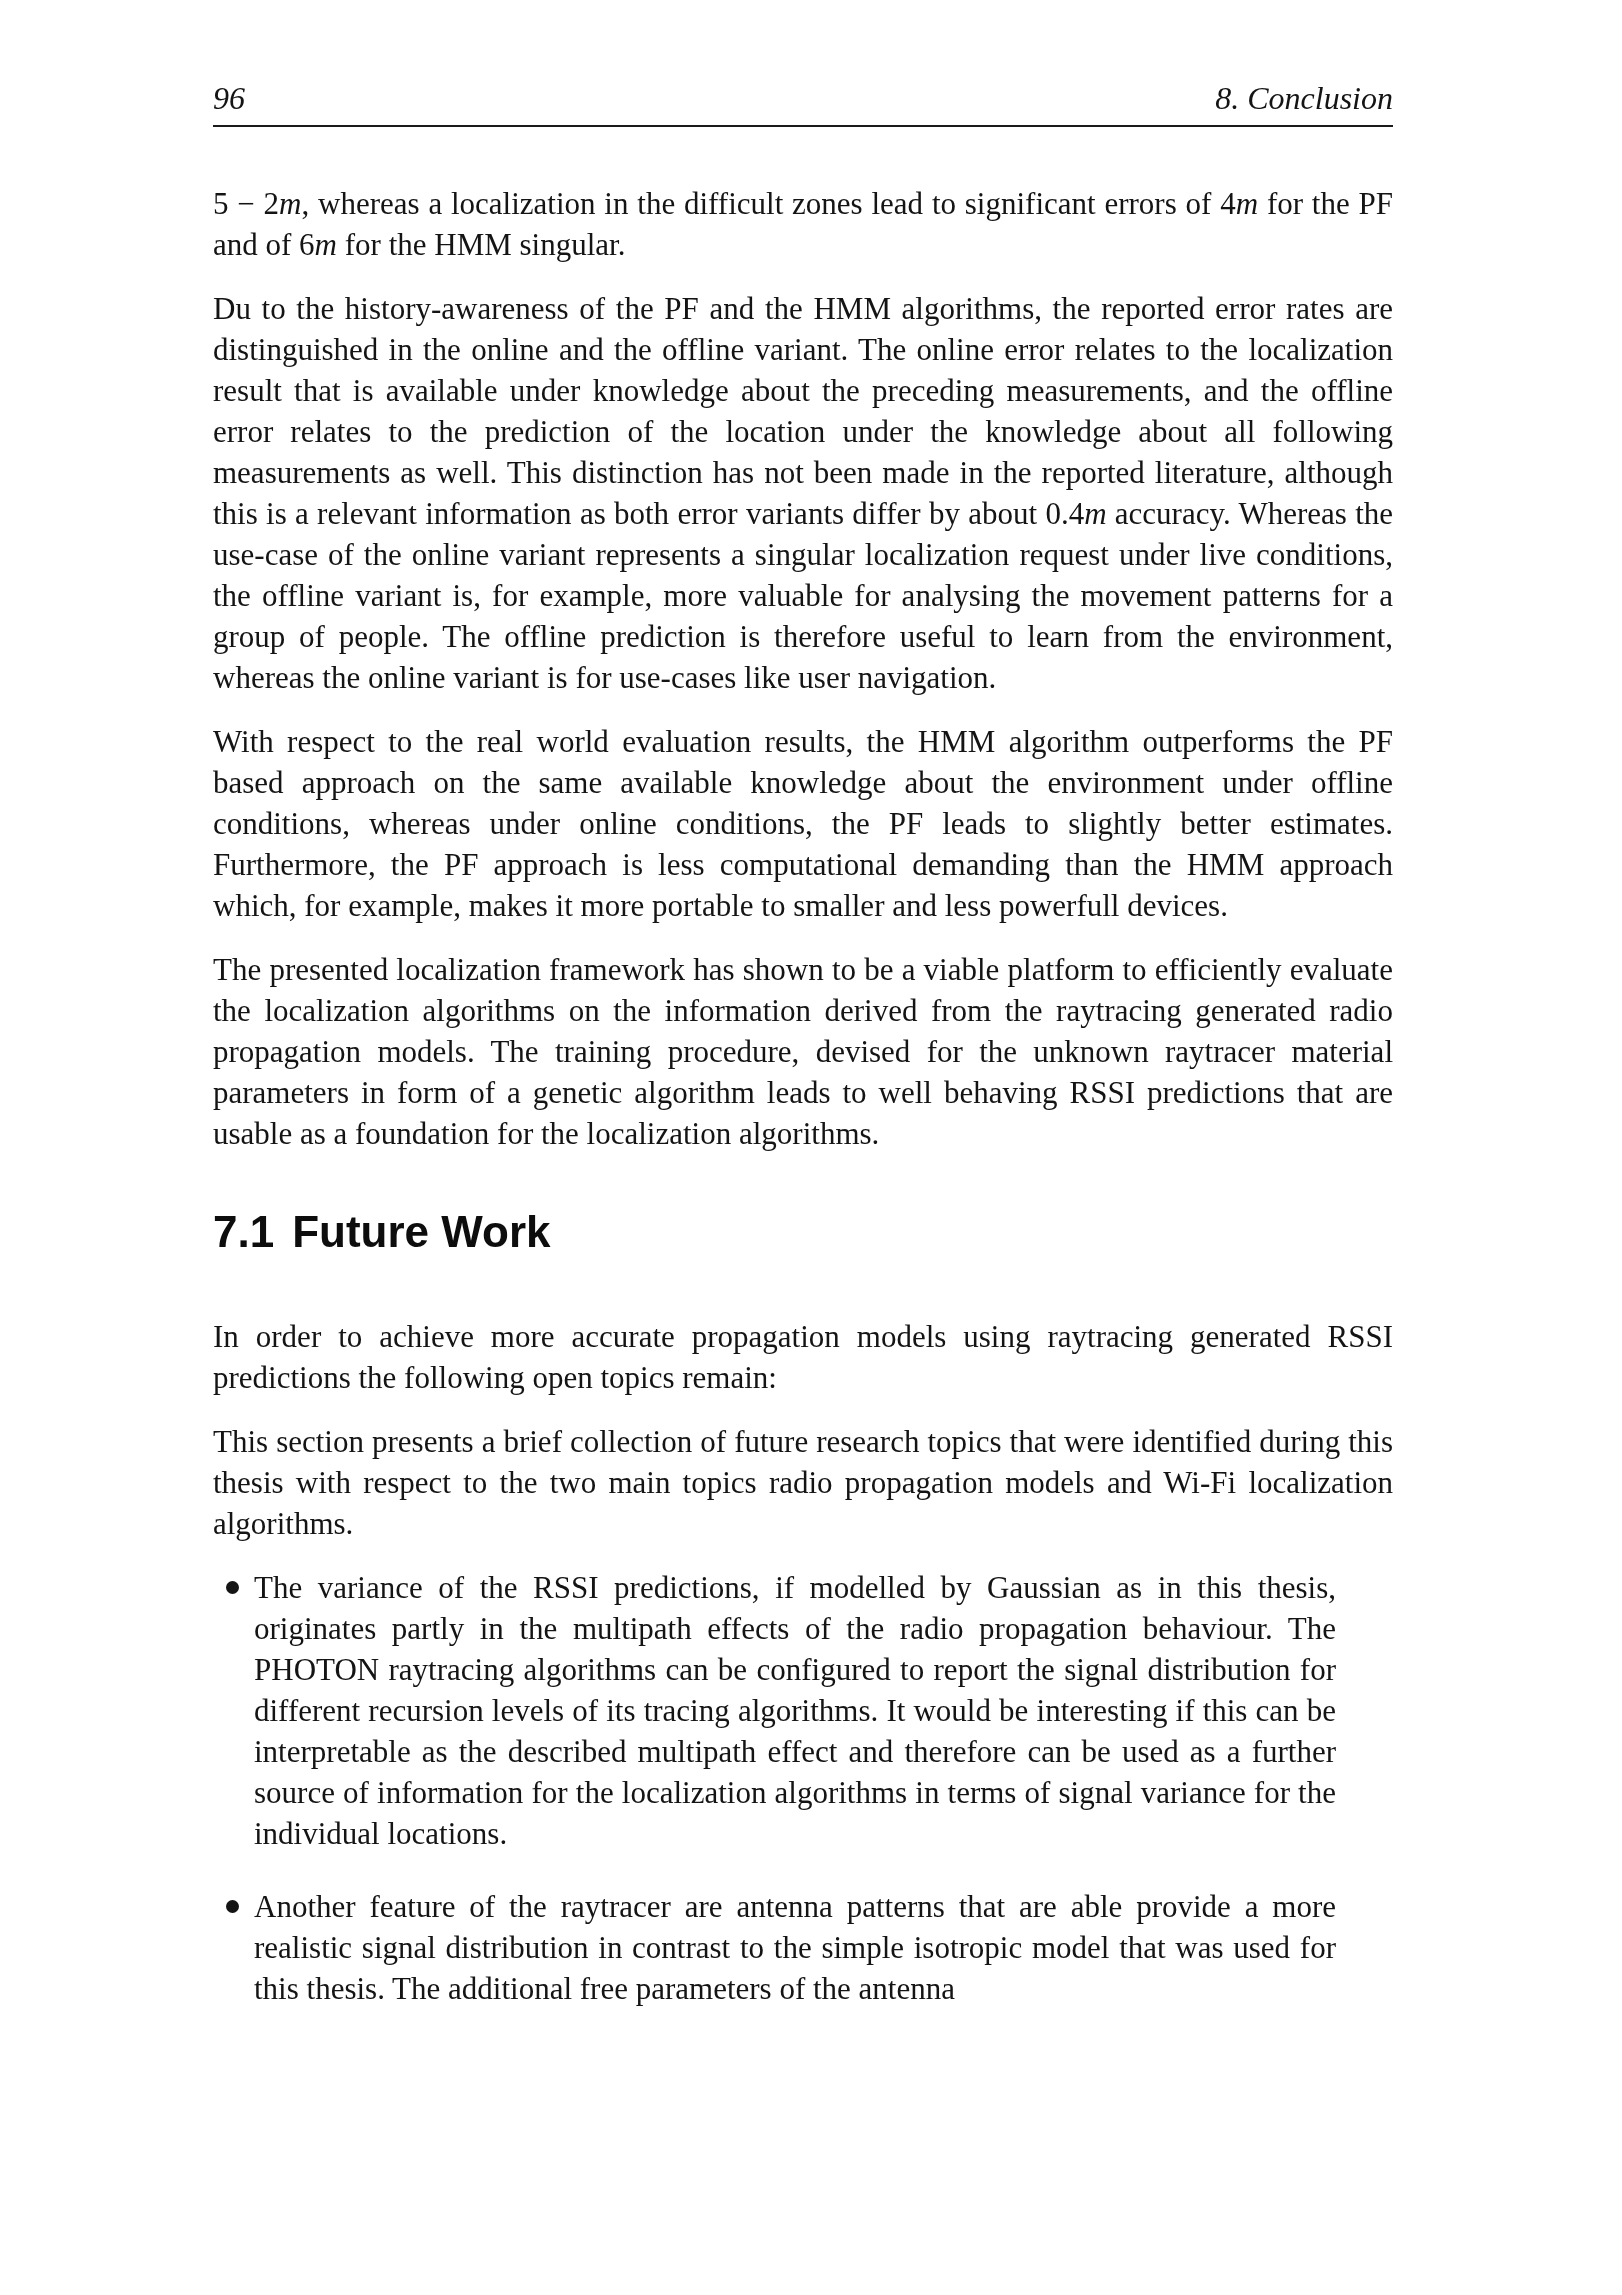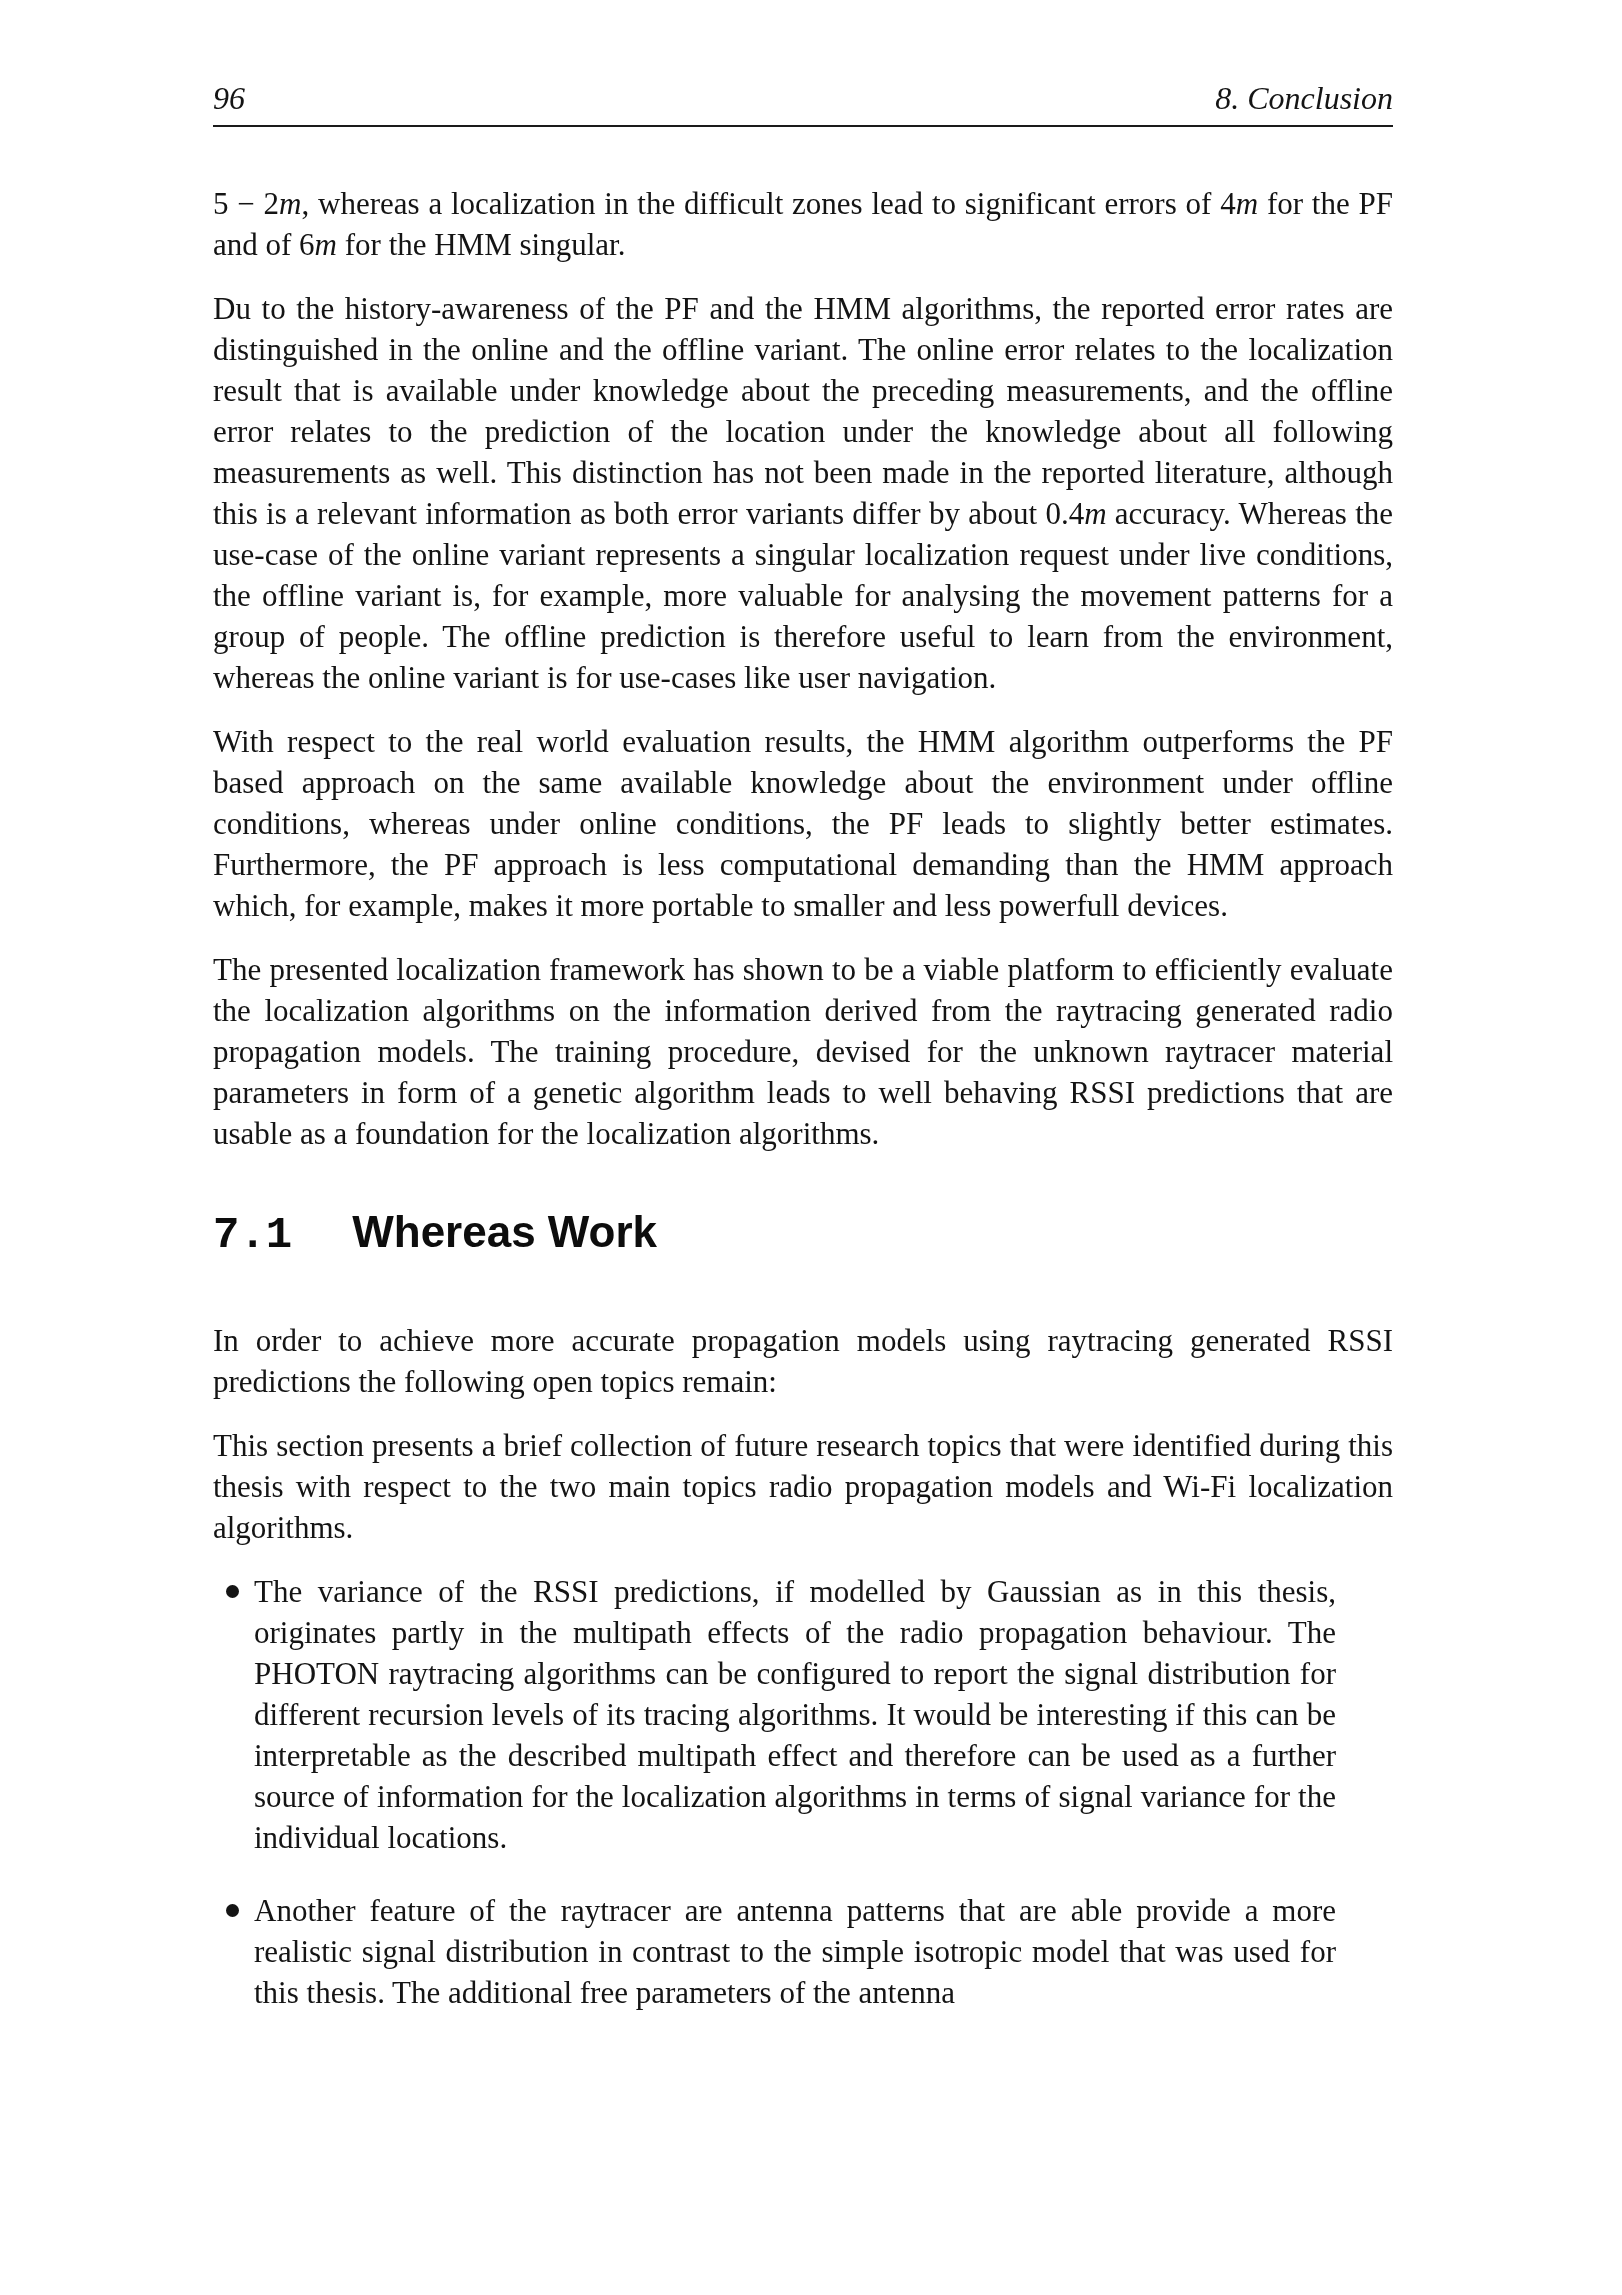--- a/index.html
+++ b/index.html
@@ -56,22 +56,21 @@
   .section-heading {
     margin: 55px 0 62px 0;
     font-family: "Liberation Sans", "DejaVu Sans", sans-serif;
     font-weight: bold;
     font-size: 44px;
     line-height: 45px;
     color: #0d0d0d;
     letter-spacing: 0px;
   }
   .section-heading .sec-num {
-    margin-right: 60px;
-    font-family: Liberation Mono, monospace;
+    margin-right: 18px;
   }
   
   ul.topics-list {
     list-style: none;
     margin: 19.5px 0 0 0;
     padding: 0;
   }
   ul.topics-list li {
     position: relative;
     margin-left: 41px;
@@ -107,21 +106,21 @@
   <main>
 
     <p class="first-par"><span>5 − 2</span><span class="mvar">m</span><span>, whereas a localization in the difficult zones lead to significant errors of 4</span><span class="mvar">m</span><span> for the PF and of 6</span><span class="mvar">m</span><span> for the HMM singular.</span></p>
 
     <p><span>Du to the history-awareness of the PF and the HMM algorithms, the reported error rates are distinguished in the online and the offline variant. The online error relates to the localization result that is available under knowledge about the preceding measurements, and the offline error relates to the prediction of the location under the knowledge about all following measurements as well. This distinction has not been made in the reported literature, although this is a relevant information as both error variants differ by about 0.4</span><span class="mvar">m</span><span> accuracy. Whereas the use-case of the online variant represents a singular localization request under live conditions, the offline variant is, for example, more valuable for analysing the movement patterns for a group of people. The offline prediction is therefore useful to </span><span class="emph">learn</span><span> from the environment, whereas the online variant is for use-cases like user navigation.</span></p>
 
     <p>With respect to the real world evaluation results, the HMM algorithm outperforms the PF based approach on the same available knowledge about the environment under offline conditions, whereas under online conditions, the PF leads to slightly better estimates. Furthermore, the PF approach is less computational demanding than the HMM approach which, for example, makes it more portable to smaller and less powerfull devices.</p>
 
     <p>The presented localization framework has shown to be a viable platform to efficiently evaluate the localization algorithms on the information derived from the raytracing generated radio propagation models. The training procedure, devised for the un­known raytracer material parameters in form of a genetic algorithm leads to well behaving RSSI predictions that are usable as a foundation for the localization algo­rithms.</p>
 
-    <h2 class="section-heading"><span class="sec-num">7.1</span><span class="sec-title">Whereas Work</span></h2>
+    <h2 class="section-heading"><span class="sec-num">7.1</span><span class="sec-title">Future Work</span></h2>
 
     <p>In order to achieve more accurate propagation models using raytracing generated RSSI predictions the following open topics remain:</p>
 
     <p>This section presents a brief collection of future research topics that were identified during this thesis with respect to the two main topics radio propagation models and Wi-Fi localization algorithms.</p>
 
     <ul class="topics-list">
       <li>
         <span class="bullet"></span>
         <span class="li-text">The variance of the RSSI predictions, if modelled by Gaussian as in this thesis, originates partly in the multipath effects of the radio propagation behaviour. The PHOTON raytracing algorithms can be configured to report the signal distribution for different recursion levels of its tracing algorithms. It would be interesting if this can be interpretable as the described multipath effect and therefore can be used as a further source of information for the localization algorithms in terms of signal variance for the individual locations.</span>
       </li>

